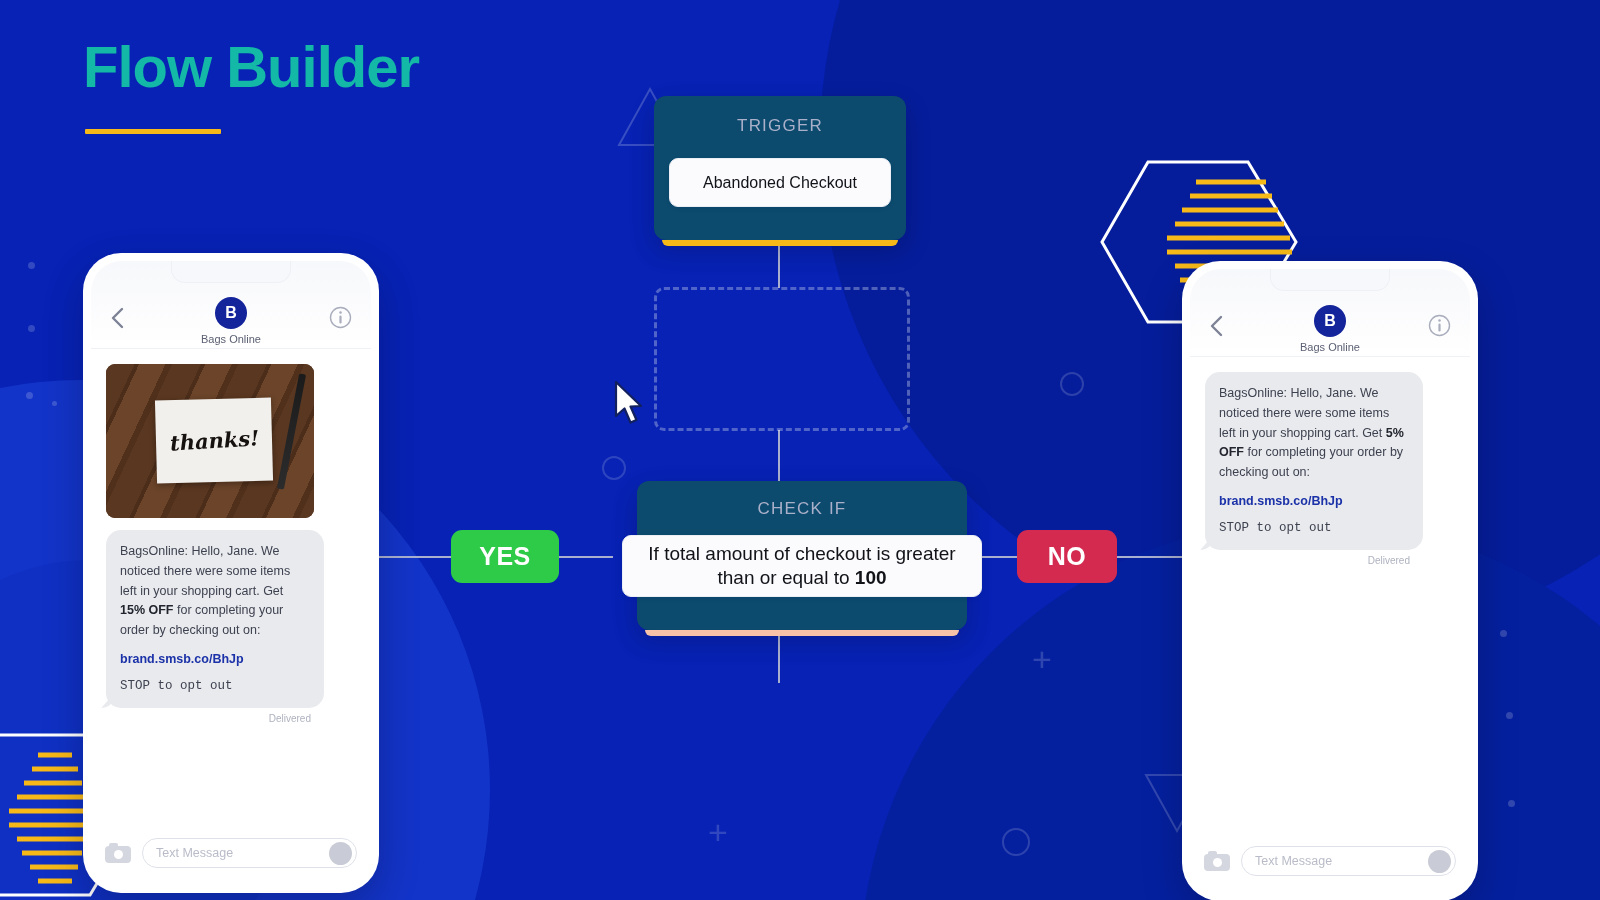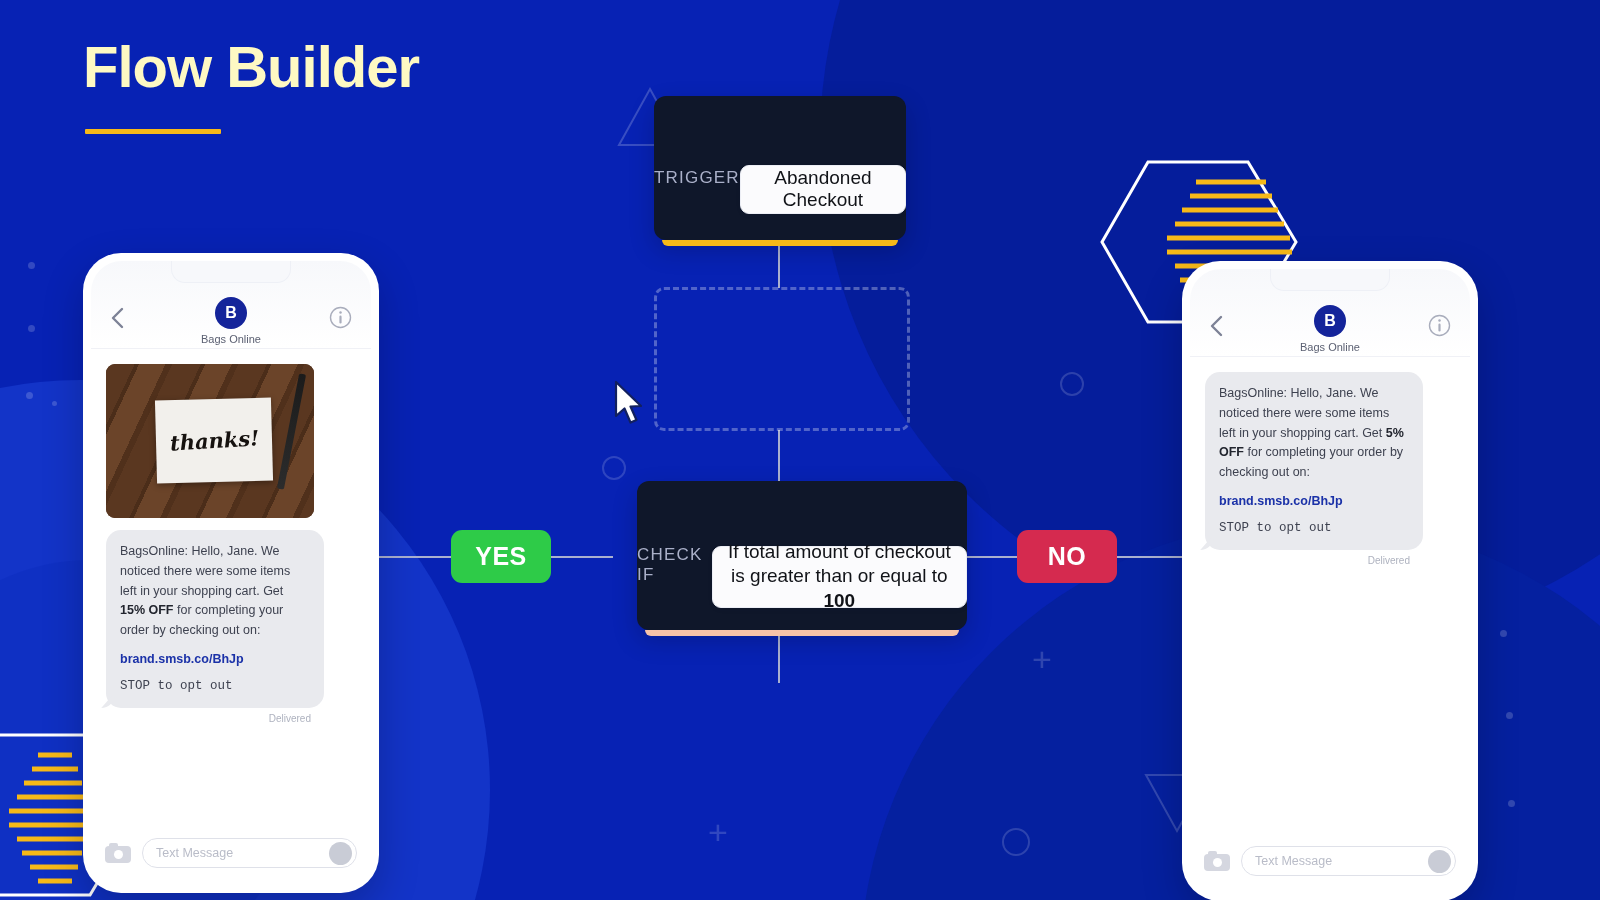--- a/index.html
+++ b/index.html
@@ -39,21 +39,21 @@
   .deco-dot { background:rgba(255,255,255,.18); border-radius:50%; }
   .deco-plus { color:rgba(255,255,255,.17); font-weight:300; line-height:1; }
   .deco-tri svg { display:block; }
 
   .hexwrap { position:absolute; pointer-events:none; }
   .hexwrap svg { display:block; overflow:visible; }
 
   
   .header { position:absolute; left:83px; top:38px; z-index:6; }
   .title {
-    color:#fef9c3; font-size:58px; font-weight:bold; letter-spacing:-1px;
+    color:#14b8a6; font-size:58px; font-weight:bold; letter-spacing:-1px;
     line-height:1;
   }
   .title-rule {
     width:136px; height:5px; background:#f7b918; margin:33px 0 0 2px; border-radius:1px;
   }
   .subtitle {
     color:#ffffff; font-size:34px; font-weight:400; margin-top:26px; letter-spacing:-.3px;
   }
 
   
@@ -62,66 +62,66 @@
   .conn { position:absolute; background:#a9b0cf; }
   .conn-v { width:2px; }
   .conn-h { height:2px; }
 
   .dropzone {
     position:absolute; left:654px; top:287px; width:256px; height:144px;
     border:3px dashed rgba(255,255,255,.30); border-radius:10px;
   }
 
   .card {
-    position:absolute; background:#0f172a; border-radius:12px;
+    position:absolute; background:#0c4a6e; border-radius:12px;
     box-shadow:0 10px 26px rgba(0,0,0,.20);
-    display:flex; flex-direction:row; align-items:center;
+    display:flex; flex-direction:column; align-items:center;
   }
   .card-accent {
     position:absolute; left:8px; right:8px; bottom:-6px; height:6px;
     border-radius:0 0 8px 8px;
   }
   .card-kicker {
     color:#aab0c9; font-size:17px; letter-spacing:1.2px; font-weight:500;
   }
   .card-field {
     background:#fbfbfd; border:1px solid #eceef5; border-radius:9px;
     color:#111318; text-align:center;
     box-shadow:0 2px 5px rgba(20,25,60,.05);
     display:flex; align-items:center; justify-content:center;
   }
 
   
   #card-trigger { left:654px; top:96px; width:252px; height:144px; padding-top:20px; }
-  #card-trigger .card-field { width:222px; height:49px; font-size:19px; margin-top:22px; }
+  #card-trigger .card-field { width:222px; height:49px; font-size:16px; margin-top:22px; }
 
   
   #card-delay { left:500px; top:258px; width:252px; height:137px; padding-top:20px; }
   #card-delay .card-field { width:222px; height:45px; font-size:19px; margin-top:22px; }
 
   
   #card-check { left:637px; top:481px; width:330px; height:149px; padding-top:18px; }
   #card-check .card-field {
-    width:300px; height:62px; font-size:19px; margin-top:24px; line-height:1.28;
+    width:360px; height:62px; font-size:19px; margin-top:16px; line-height:1.28;
     padding:0 10px;
   }
   #card-check .card-field b { font-weight:bold; }
 
   
   #card-end {
     left:639px; top:683px; width:279px; height:114px;
     justify-content:center;
   }
   #card-end .card-kicker { font-size:19px; letter-spacing:1.3px; }
 
   .pill {
     position:absolute; border-radius:11px; color:#fff; font-size:25px; font-weight:bold;
     display:flex; align-items:center; justify-content:center; letter-spacing:.5px;
   }
-  #pill-yes { left:451px; top:530px; width:100px; height:53px; background:#2ecb48; }
+  #pill-yes { left:451px; top:530px; width:108px; height:53px; background:#2ecb48; }
   #pill-no  { left:1017px; top:530px; width:100px; height:53px; background:#d52a4f; }
 
   .cursor { position:absolute; left:613px; top:380px; z-index:9; }
 
   
   .phone {
     position:absolute; background:#ffffff; border-radius:38px;
     box-shadow:0 16px 40px rgba(0,0,0,.22);
     overflow:hidden; z-index:7;
   }

